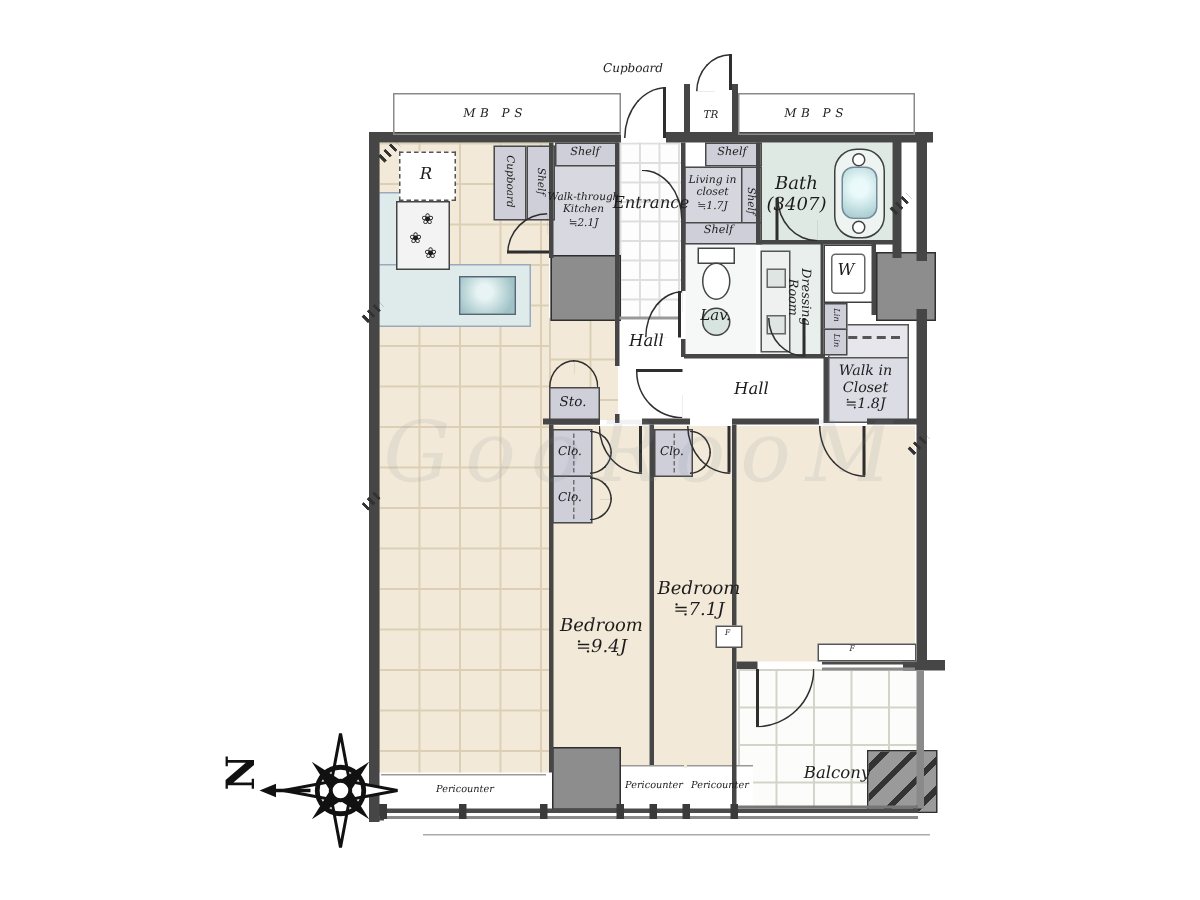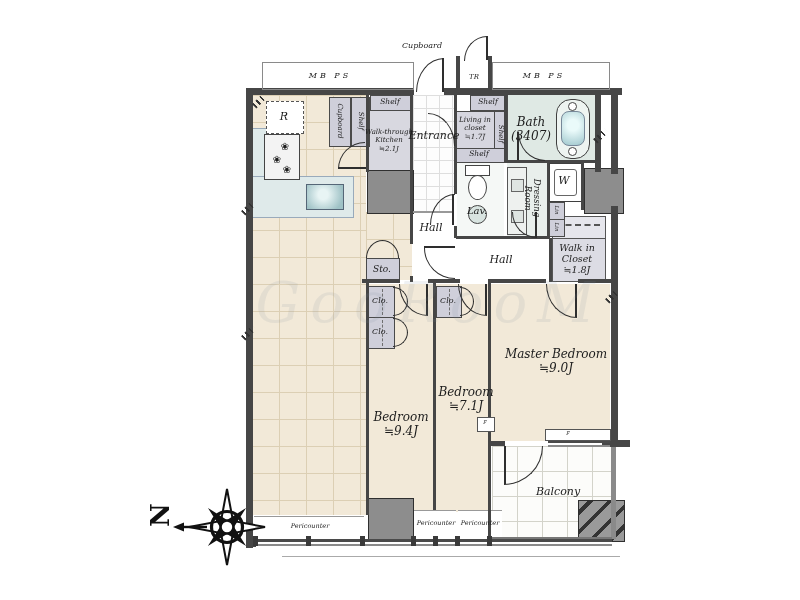--- a/index.html
+++ b/index.html
@@ -239,23 +239,21 @@
   <div class="lbl" style="left:501px;top:260px;font-size:11px;">Hall</div>
   <div class="lbl" style="left:382px;top:269px;font-size:9px;">Sto.</div>
   <div class="lbl" style="left:380px;top:301px;font-size:8px;">Clo.</div>
   <div class="lbl" style="left:380px;top:332px;font-size:8px;">Clo.</div>
   <div class="lbl" style="left:448px;top:301px;font-size:8px;">Clo.</div>
   <div class="lbl" style="left:284px;top:117px;font-size:11px;">R</div>
   <div class="lbl" style="left:401px;top:424px;font-size:12px;">Bedroom
 ≒9.4J</div>
   <div class="lbl" style="left:466px;top:399px;font-size:12px;">Bedroom
 ≒7.1J</div>
-  <div class="lbl" style="left:556px;top:361px;font-size:12px;">Master Bedroom
-≒9.0J</div>
-  <div class="lbl" style="left:558px;top:492px;font-size:11px;">Balcony</div>
+  <div class="lbl" style="left:558px;top:516px;font-size:11px;">Balcony</div>
   <div class="lbl" style="left:310px;top:527px;font-size:6.5px;">Pericounter</div>
   <div class="lbl" style="left:436px;top:524px;font-size:6.5px;">Pericounter</div>
   <div class="lbl" style="left:480px;top:524px;font-size:6.5px;">Pericounter</div>
   <div class="lbl" style="left:485px;top:423px;font-size:5px;">F</div>
   <div class="lbl" style="left:568px;top:434px;font-size:5px;">F</div>
 
   <div class="abs" style="left:148px;top:480px;width:140px;height:96px;">
     <svg width="140" height="96" viewBox="-22 0 140 96">
       <polygon points="57,9 63,41 95,47 63,53 57,85 51,53 19,47 51,41" fill="#ffffff" stroke="#111" stroke-width="2"></polygon>
       <polygon points="76.1,27.9 64,47 76.1,66.1 57,54 37.9,66.1 50,47 37.9,27.9 57,40" fill="#111"></polygon>

